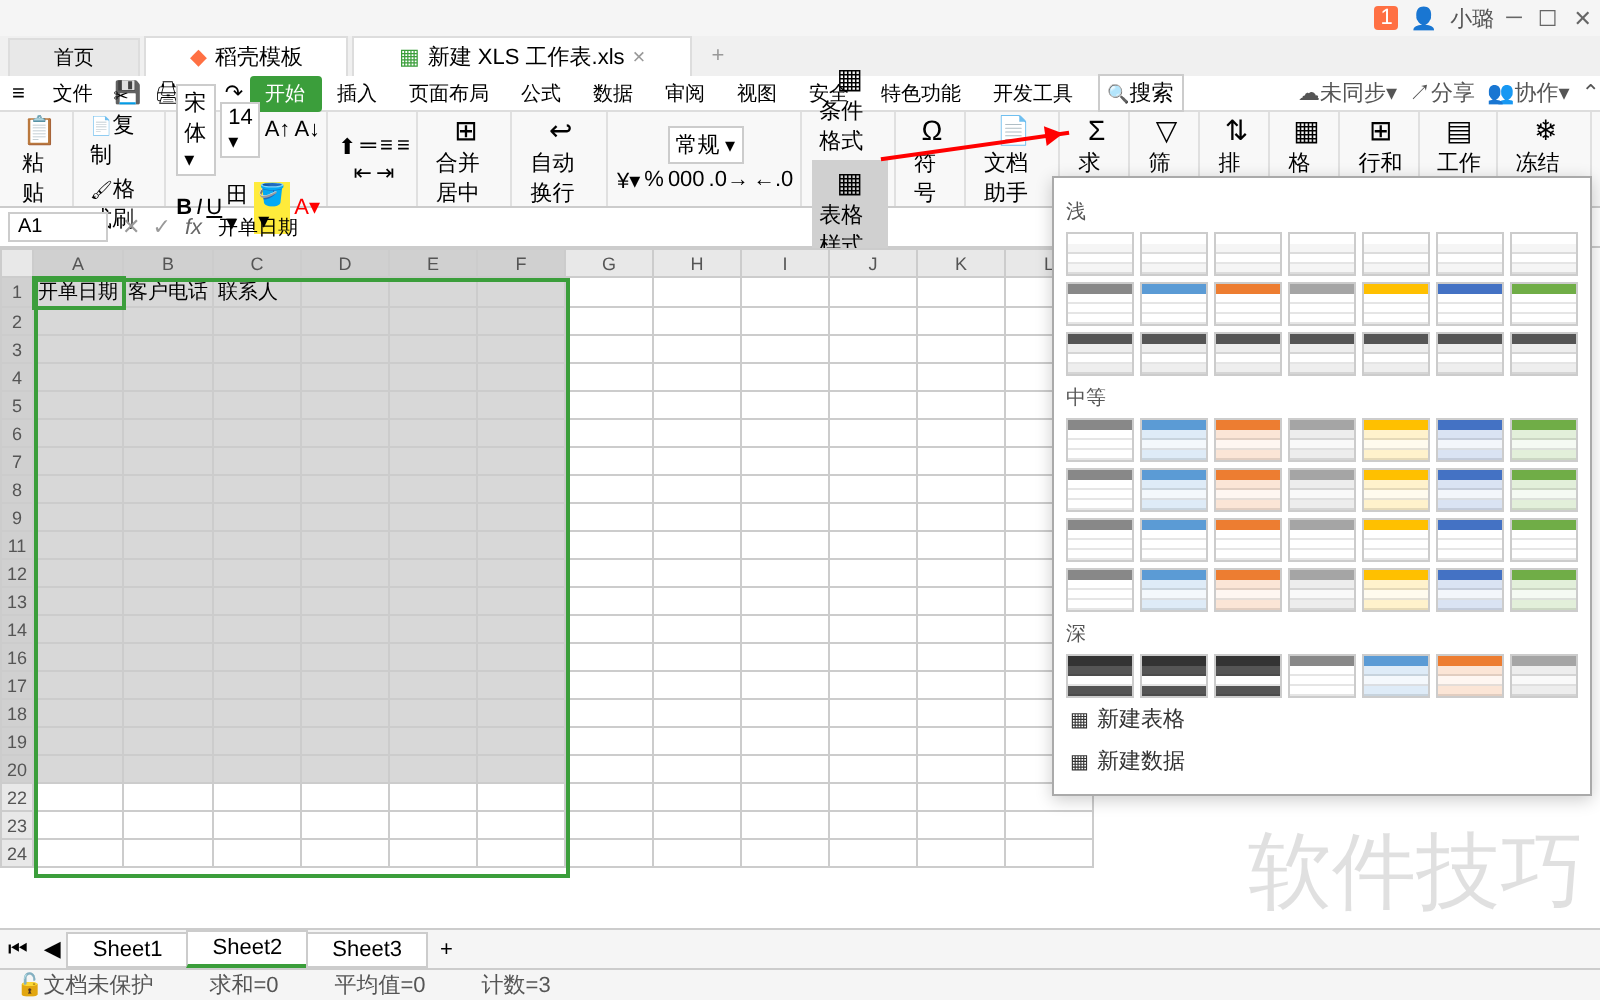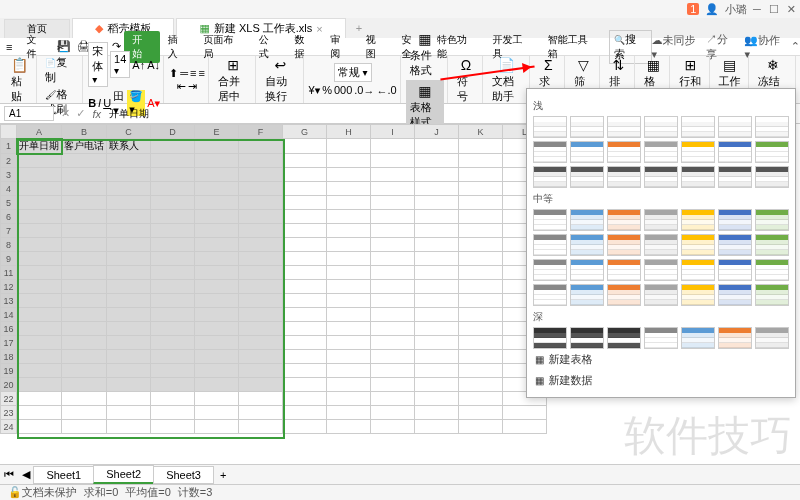--- a/index.html
+++ b/index.html
@@ -29,21 +29,21 @@
 .grid td{border:1px solid #ccc;height:14px;min-width:44px;padding:0 2px}
 .grid .rh{background:#e8e8e8;min-width:16px;text-align:center;color:#555;font-size:9px}
 .grid th.sel,.grid .rh.sel{background:#d0d0d0}
 .grid td.sel{background:#d8d8d8}
 .grid td.hdr{background:#d8d8d8;font-size:10px}
 .grid td.active{outline:2px solid #3b9e3b;outline-offset:-1px}
 .sel-border{position:absolute;border:2px solid #3b9e3b;pointer-events:none}
 .sheet-tabs{height:20px;display:flex;align-items:center;border-top:1px solid #ccc;background:#f5f5f5;font-size:10px}
 .stab{padding:2px 12px;border:1px solid #ccc;background:#fff;margin-left:-1px}
 .stab.active{background:#fff;border-bottom:2px solid #3b9e3b}
-.status{height:16px;background:#f5f5f5;display:flex;align-items:center;font-size:9px;padding:0 8px;gap:7px;color:#555;border-top:1px solid #ccc}
+.status{height:16px;background:#f5f5f5;display:flex;align-items:center;font-size:9px;padding:0 8px;gap:28px;color:#555;border-top:1px solid #ccc}
 .style-panel{position:absolute;right:4px;top:88px;width:270px;background:#fff;border:1px solid #aaa;box-shadow:0 2px 8px rgba(0,0,0,0.2);padding:6px;z-index:10}
 .style-section{font-size:10px;color:#555;margin:4px 0 3px}
 .style-grid{display:flex;flex-wrap:wrap;gap:3px}
 .style-thumb{width:34px;height:22px;border:1px solid #ccc;display:flex;flex-direction:column;cursor:pointer}
 .style-thumb .sr{flex:1;border-bottom:1px solid rgba(0,0,0,0.1)}
 .style-thumb .sh{height:5px}
 .arrow{position:absolute;top:72px;left:440px;width:95px;height:2px;background:red;z-index:20;transform:rotate(-8deg)}
 .arrow:after{content:"";position:absolute;right:-2px;top:-4px;border:5px solid transparent;border-left:9px solid red}
 .watermark{position:absolute;right:8px;bottom:36px;font-size:42px;color:rgba(0,0,0,0.12);font-weight:300;z-index:5;pointer-events:none}
 .panel-link{font-size:10px;color:#333;padding:3px 2px;display:flex;align-items:center;gap:4px;cursor:pointer}
@@ -91,21 +91,20 @@
   <span class="rtab active">开始</span>
   <span class="rtab">插入</span>
   <span class="rtab">页面布局</span>
   <span class="rtab">公式</span>
   <span class="rtab">数据</span>
   <span class="rtab">审阅</span>
   <span class="rtab">视图</span>
   <span class="rtab">安全</span>
   <span class="rtab">特色功能</span>
   <span class="rtab">开发工具</span>
-  <span class="rtab">智能工具箱</span>
   <span style="border:1px solid #ccc;padding:1px 4px;font-size:9px;margin-left:4px">🔍<span>搜索</span></span>
   <div style="flex:1"></div>
   <div class="right-tools">
     <span>☁<span>未同步</span>▾</span>
     <span>↗<span>分享</span></span>
     <span>👥<span>协作</span>▾</span>
     <span>⌃</span>
   </div>
 </div>
 

